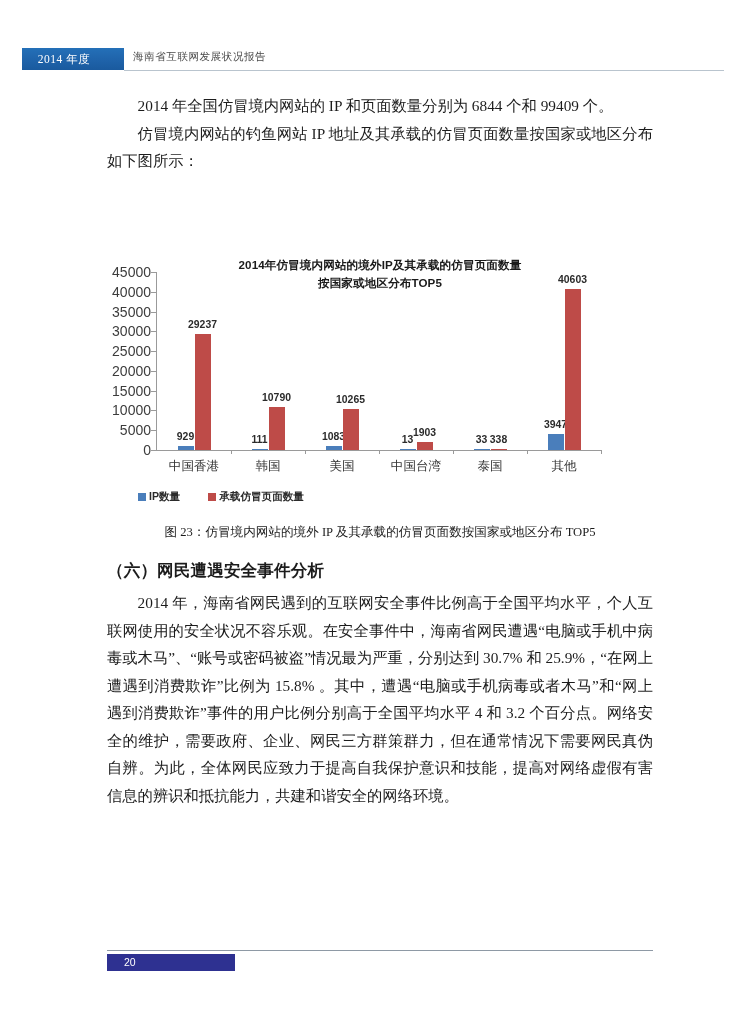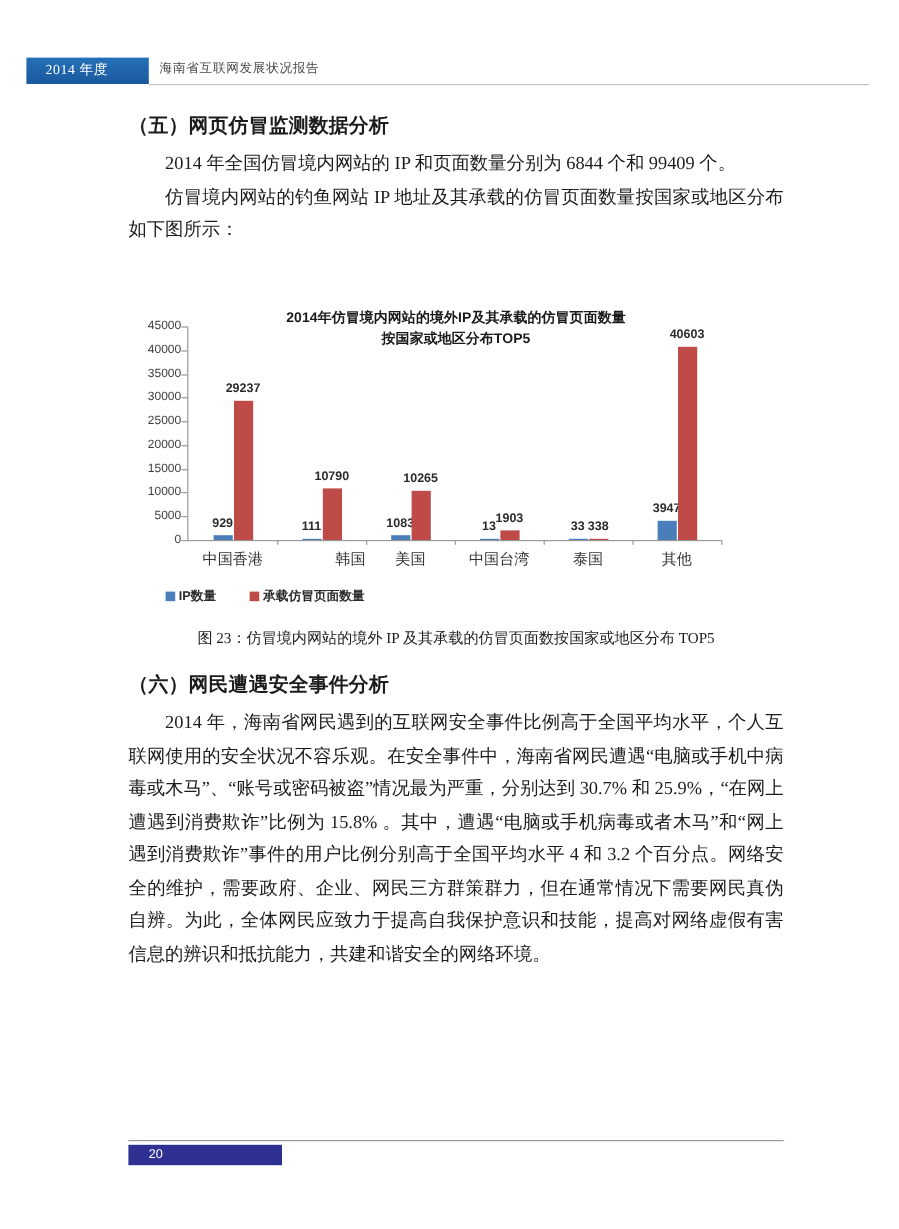--- a/index.html
+++ b/index.html
@@ -121,21 +121,21 @@
     position: absolute;
     left: 0;
     top: 0;
     width: 48px;
     height: 178px;
   }
   .y-tick-label {
     position: absolute;
     right: 4px;
     font-family: "Liberation Sans", "DejaVu Sans", sans-serif;
-    font-size: 10px;
+    font-size: 14px;
     color: #3c3c3c;
     transform: translateY(-50%);
     white-space: nowrap;
   }
   .axis-line-y {
     position: absolute;
     left: 49px;
     top: 0;
     width: 1px;
     height: 178px;
@@ -305,21 +305,20 @@
 <body>
 
 <div class="page-header">
   <div class="header-badge"></div>
   <div class="header-badge-text">2014 年度</div>
   <div class="header-title">海南省互联网发展状况报告</div>
   <div class="header-rule"></div>
 </div>
 
 <div class="content">
-  <h2 class="section-heading">（五）网页仿冒监测数据分析</h2>
   <p class="para indent">2014 年全国仿冒境内网站的 IP 和页面数量分别为 6844 个和 99409 个。</p>
   <p class="para indent">仿冒境内网站的钓鱼网站 IP 地址及其承载的仿冒页面数量按国家或地区分布如下图所示：</p>
 </div>
 
 <div class="chart-block">
   <div class="chart-title">
     <div>2014年仿冒境内网站的境外IP及其承载的仿冒页面数量</div>
     <div>按国家或地区分布TOP5</div>
   </div>
 
@@ -347,21 +346,21 @@
         </div>
         <div class="cat-sep" style="left: 74px;"></div>
         <div class="x-cat-label" style="left: 37px;">中国香港</div>
         <div class="cat-group" style="left: 74px; width: 74px;">
           <div class="bar ip" style="left: 20.5px; width: 16px; height: 1.5px; background: rgb(74, 126, 187);"></div>
           <div class="bar-label" style="left: 28.5px; top: 161.5px;">111</div>
           <div class="bar pages" style="left: 37.5px; width: 16px; height: 42.6804px; background: rgb(190, 75, 72);"></div>
           <div class="bar-label" style="left: 45.5px; top: 120.32px;">10790</div>
         </div>
         <div class="cat-sep" style="left: 148px;"></div>
-        <div class="x-cat-label" style="left: 111px; margin-left: 24px;">韩国</div>
+        <div class="x-cat-label" style="left: 111px;">韩国</div>
         <div class="cat-group" style="left: 148px; width: 74px;">
           <div class="bar ip" style="left: 20.5px; width: 16px; height: 4.28387px; background: rgb(74, 126, 187);"></div>
           <div class="bar-label" style="left: 28.5px; top: 158.716px;">1083</div>
           <div class="bar pages" style="left: 37.5px; width: 16px; height: 40.6038px; background: rgb(190, 75, 72);"></div>
           <div class="bar-label" style="left: 45.5px; top: 122.396px;">10265</div>
         </div>
         <div class="cat-sep" style="left: 222px;"></div>
         <div class="x-cat-label" style="left: 185px;">美国</div>
         <div class="cat-group" style="left: 222px; width: 74px;">
           <div class="bar ip" style="left: 20.5px; width: 16px; height: 1.5px; background: rgb(74, 126, 187);"></div>

